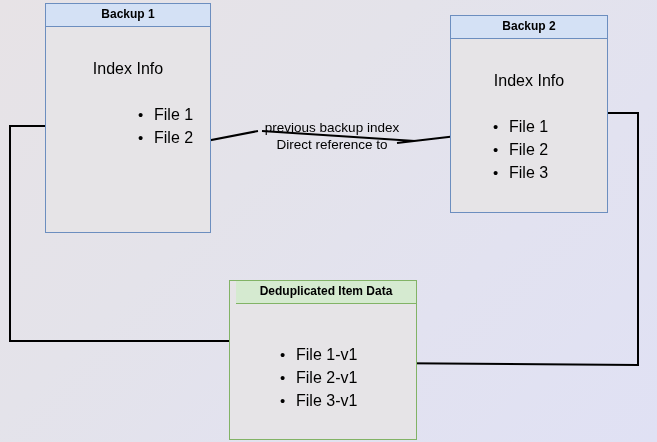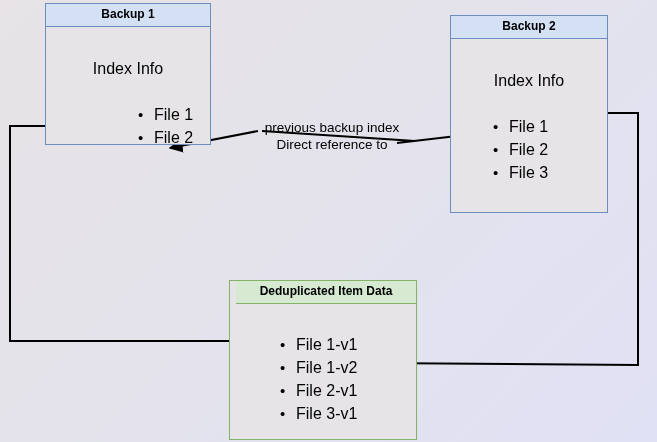--- a/index.html
+++ b/index.html
@@ -79,26 +79,26 @@
     padding-left: 18px;
     white-space: nowrap;
   }
   .item-list li::before {
     content: "\2022";
     position: absolute;
     left: 2px;
     top: 0;
     font-size: 15px;
   }
-  #backup1 { left: 45px; top: 3px; width: 166px; height: 142px; }
+  #backup1 { left: 45px; top: 3px; width: 166px; height: 230px; }
   #backup1 .item-list { left: 90px; top: 76px; }
   #backup2 { left: 450px; top: 3px; width: 158px; height: 198px; margin-top: 12px; }
   #backup2 .item-list { left: 40px; top: 76px; }
   #dedup { left: 229px; top: 280px; width: 188px; height: 160px; padding-left: 6px; }
-  #dedup .item-list { left: 42px; top: 29px; }
+  #dedup .item-list { left: 42px; top: 39px; }
 
   .edge-label {
     position: absolute;
     left: 252px;
     top: 119px;
     width: 160px;
     text-align: center;
     font-size: 13.5px;
     line-height: 17px;
     color: #000;
@@ -144,21 +144,20 @@
         <li>File 3</li>
       </ul>
     </div>
   </div>
 
   <div class="box green" id="dedup">
     <div class="box-header">Deduplicated Item Data</div>
     <div class="box-body">
       <ul class="item-list">
         <li>File 1-v1</li>
-        <li>File 1-v2</li>
         <li>File 2-v1</li>
         <li>File 3-v1</li>
       </ul>
     </div>
   </div>
 
   <div class="edge-label">
     <div>previous backup index</div>
     <div>Direct reference to</div>
   </div>

